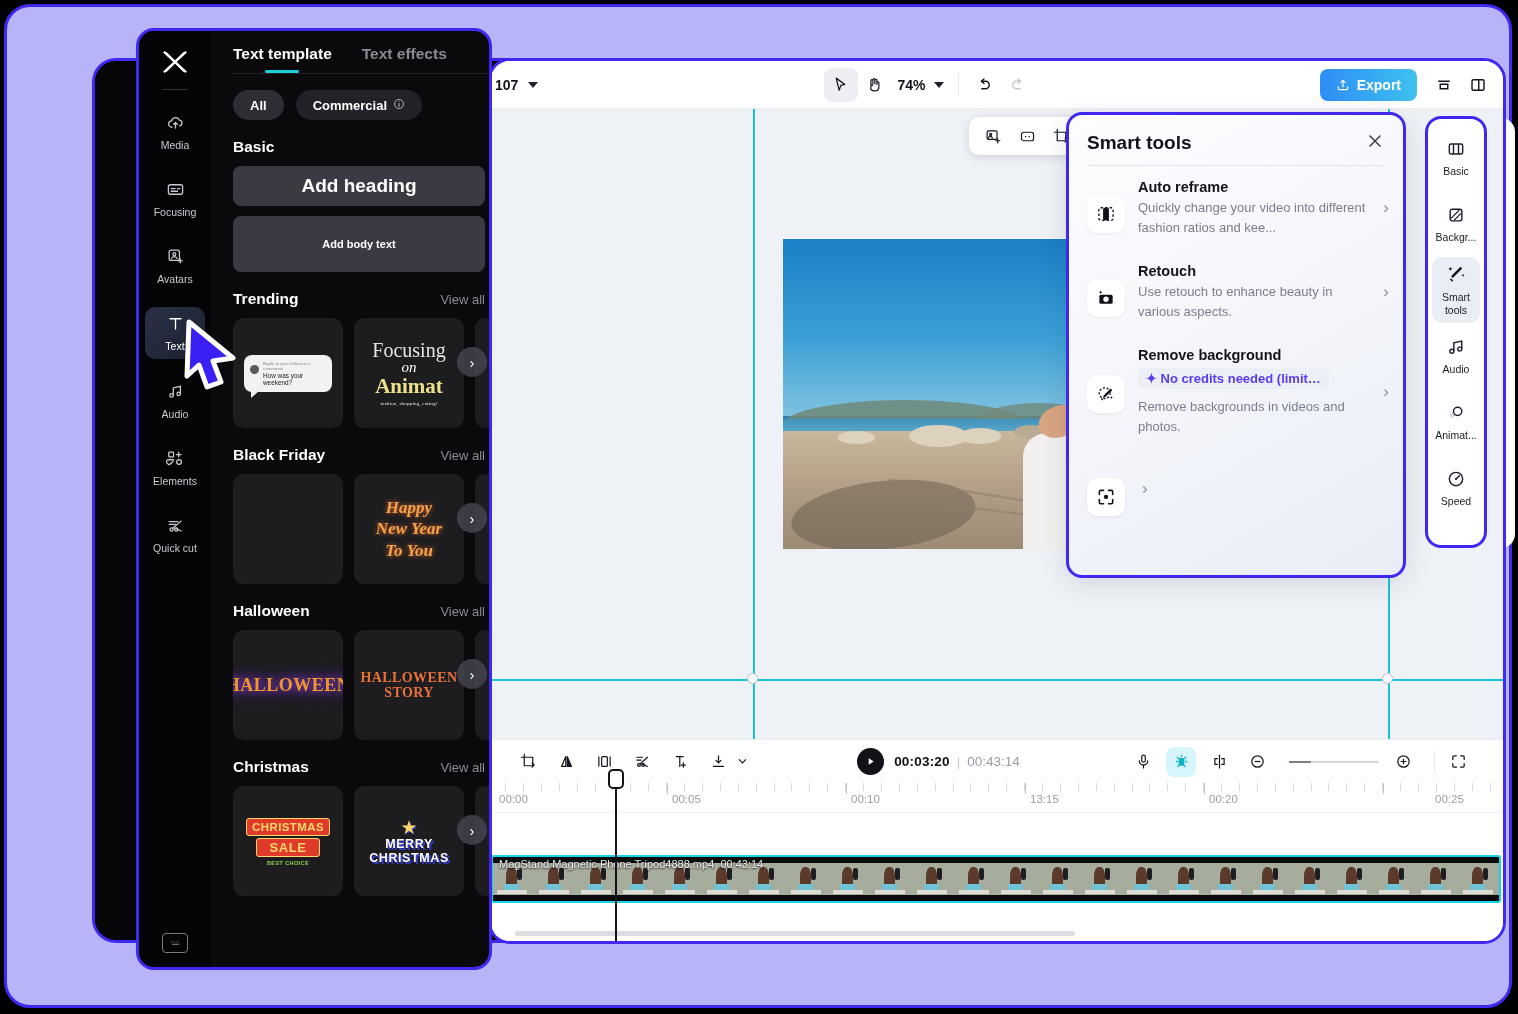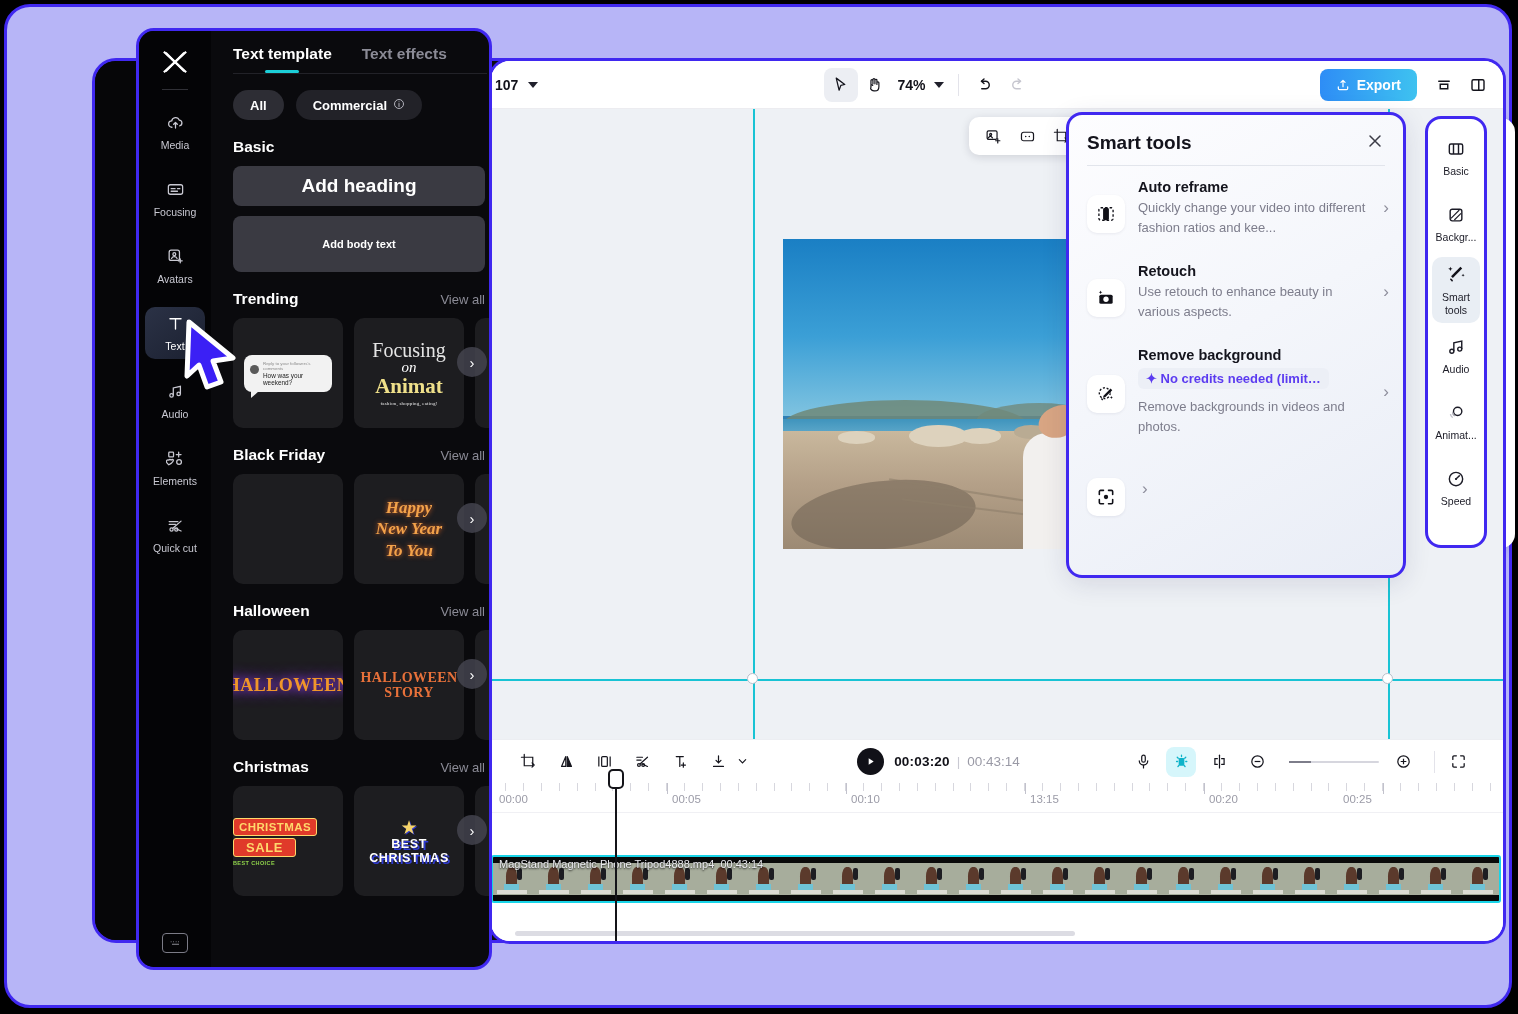--- a/index.html
+++ b/index.html
@@ -266,21 +266,21 @@
   .f2 { font-size:15px; color:#fff; font-style:italic; line-height:1; }
   .f3 { font-size:21px; color:#efe08a; font-weight:700; line-height:1.05; }
   .f4 { font-size:5px; color:#e9e9e9; margin-top:3px; letter-spacing:.2px;}
   .nyr { font-family:"Liberation Serif", serif; font-style:italic; text-align:center;
          color:#f2a24a; font-size:17px; line-height:1.25; font-weight:700;
          text-shadow: 0 0 5px rgba(240,110,40,.9); }
   .hw1 { font-family:"Liberation Serif", serif; font-weight:700; font-size:18px; color:#f0962a;
          letter-spacing:.5px; text-shadow:0 0 9px #8a3bdc, 0 0 16px #8a3bdc; }
   .hw2 { font-family:"Liberation Serif", serif; font-weight:700; font-size:14px; color:#e8713a;
          text-align:center; line-height:1.1; letter-spacing:.4px; }
-  .xmas1 { text-align:left; }
+  .xmas1 { text-align:center; }
   .xm-a { display:inline-block; background:#e03a2a; color:#ffd86b; font-weight:700; font-size:11.5px;
           padding:2px 5px; border-radius:3px; border:1.5px solid #ffd86b; letter-spacing:.4px;}
   .xm-b { display:inline-block; background:#e03a2a; color:#ffd86b; font-weight:700; font-size:13px;
           padding:1px 12px; border-radius:3px; border:1.5px solid #ffd86b; margin-top:2px; letter-spacing:.6px;}
   .xm-c { font-size:5.5px; color:#8fd34a; font-weight:700; margin-top:3px; letter-spacing:.4px;}
   .mc { text-align:center; color:#fff; font-weight:700; font-size:12.5px; line-height:1.12;
         letter-spacing:.6px; text-shadow: 2px 2px 0 #2f3bd4; }
   .star { font-size:19px; color:#f5d469; line-height:1; text-shadow: 1px 1px 0 #2f3bd4;}
 
   
@@ -529,21 +529,21 @@
           </svg>
       </div>
     </div>
 
     <div class="ruler">
       <div class="rtxt" style="left:8px;">00:00</div>
       <div class="rtxt" style="left:181px;">00:05</div>
       <div class="rtxt" style="left:360px;">00:10</div>
       <div class="rtxt" style="left:539px;">13:15</div>
       <div class="rtxt" style="left:718px;">00:20</div>
-      <div class="rtxt" style="left:852px;">00:25</div>
+      <div class="rtxt" style="left:944px;">00:25</div>
       <div class="rl maj" style="left:176px;"></div>
       <div class="rl maj" style="left:355px;"></div>
       <div class="rl maj" style="left:534px;"></div>
       <div class="rl maj" style="left:713px;"></div>
       <div class="rl maj" style="left:892px;"></div>
       <div id="ruler-minor">
           <div class="rl" style="left: 14px;"></div>
           <div class="rl" style="left: 31.9px;"></div>
           <div class="rl" style="left: 49.8px;"></div>
           <div class="rl" style="left: 67.7px;"></div>
@@ -1081,21 +1081,21 @@
           <div class="xmas1">
             <div class="xm-a">CHRISTMAS</div>
             <div class="xm-b">SALE</div>
             <div class="xm-c">BEST CHOICE</div>
           </div>
         </div>
         <div class="tpl">
           <div style="text-align:center;">
             <div class="star">★</div>
             <div class="mc">
-              <span>BEST</span><br>
+              <span>MERRY</span><br>
               <span>CHRISTMAS</span>
             </div>
           </div>
         </div>
         <div class="tpl partial"></div>
         <div class="nextbtn">›</div>
       </div>
     </div>
   </div>
 

